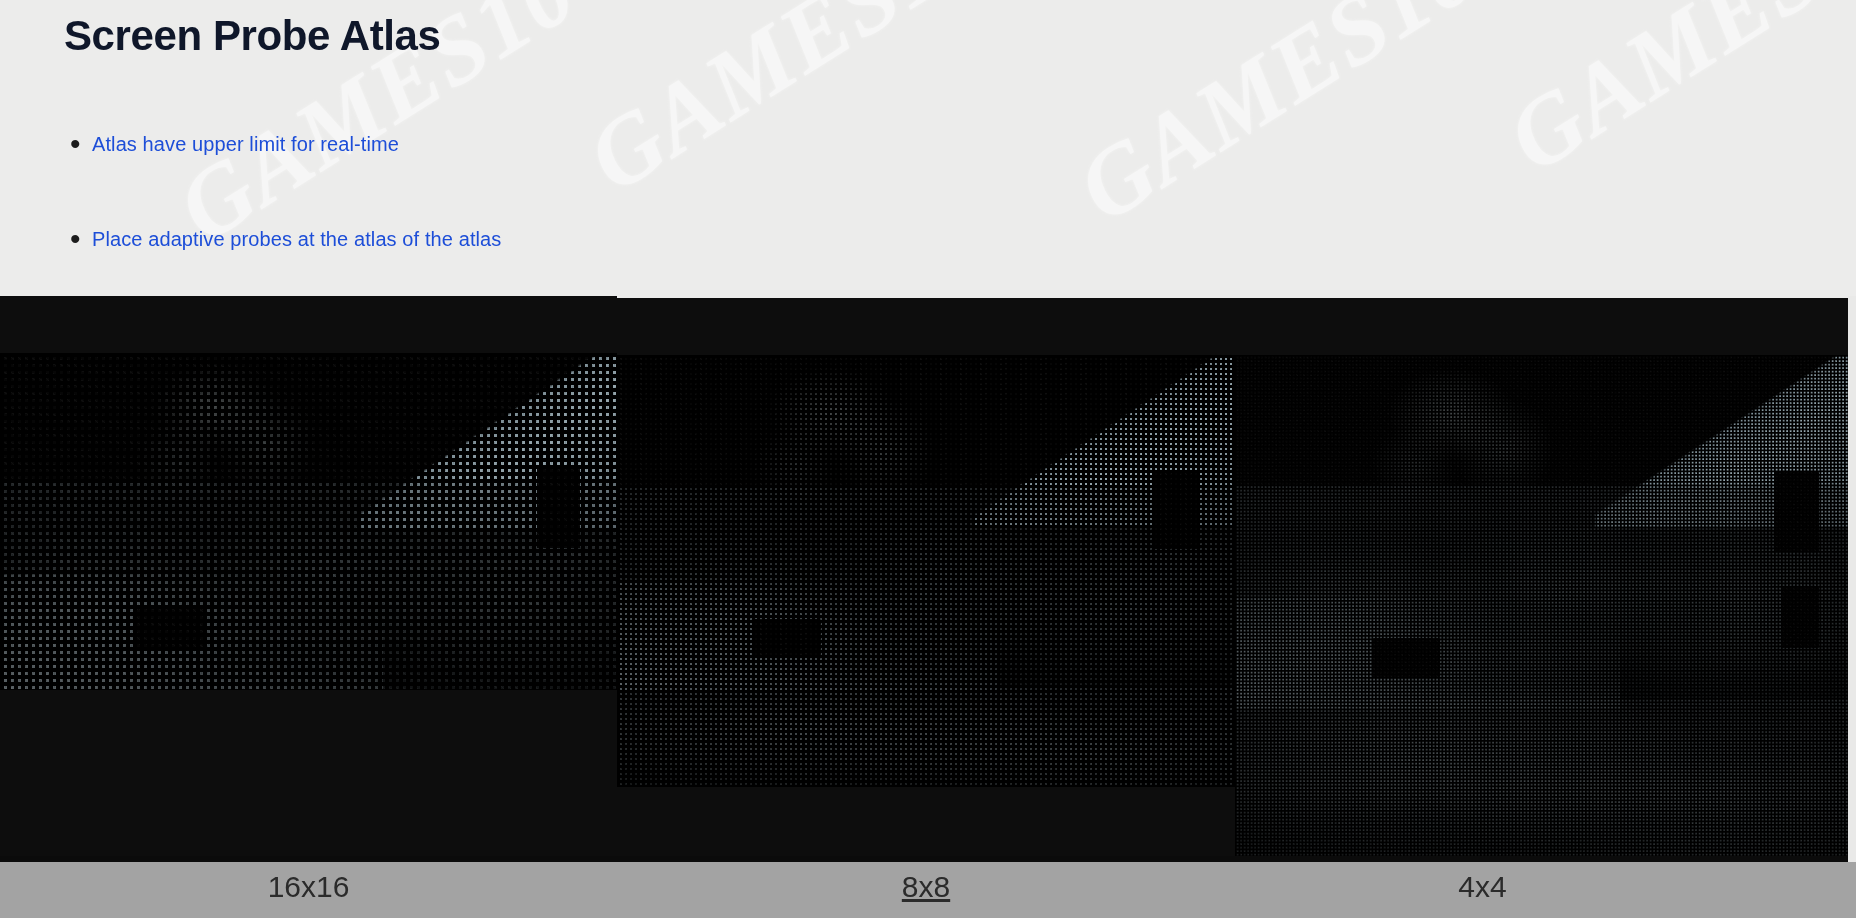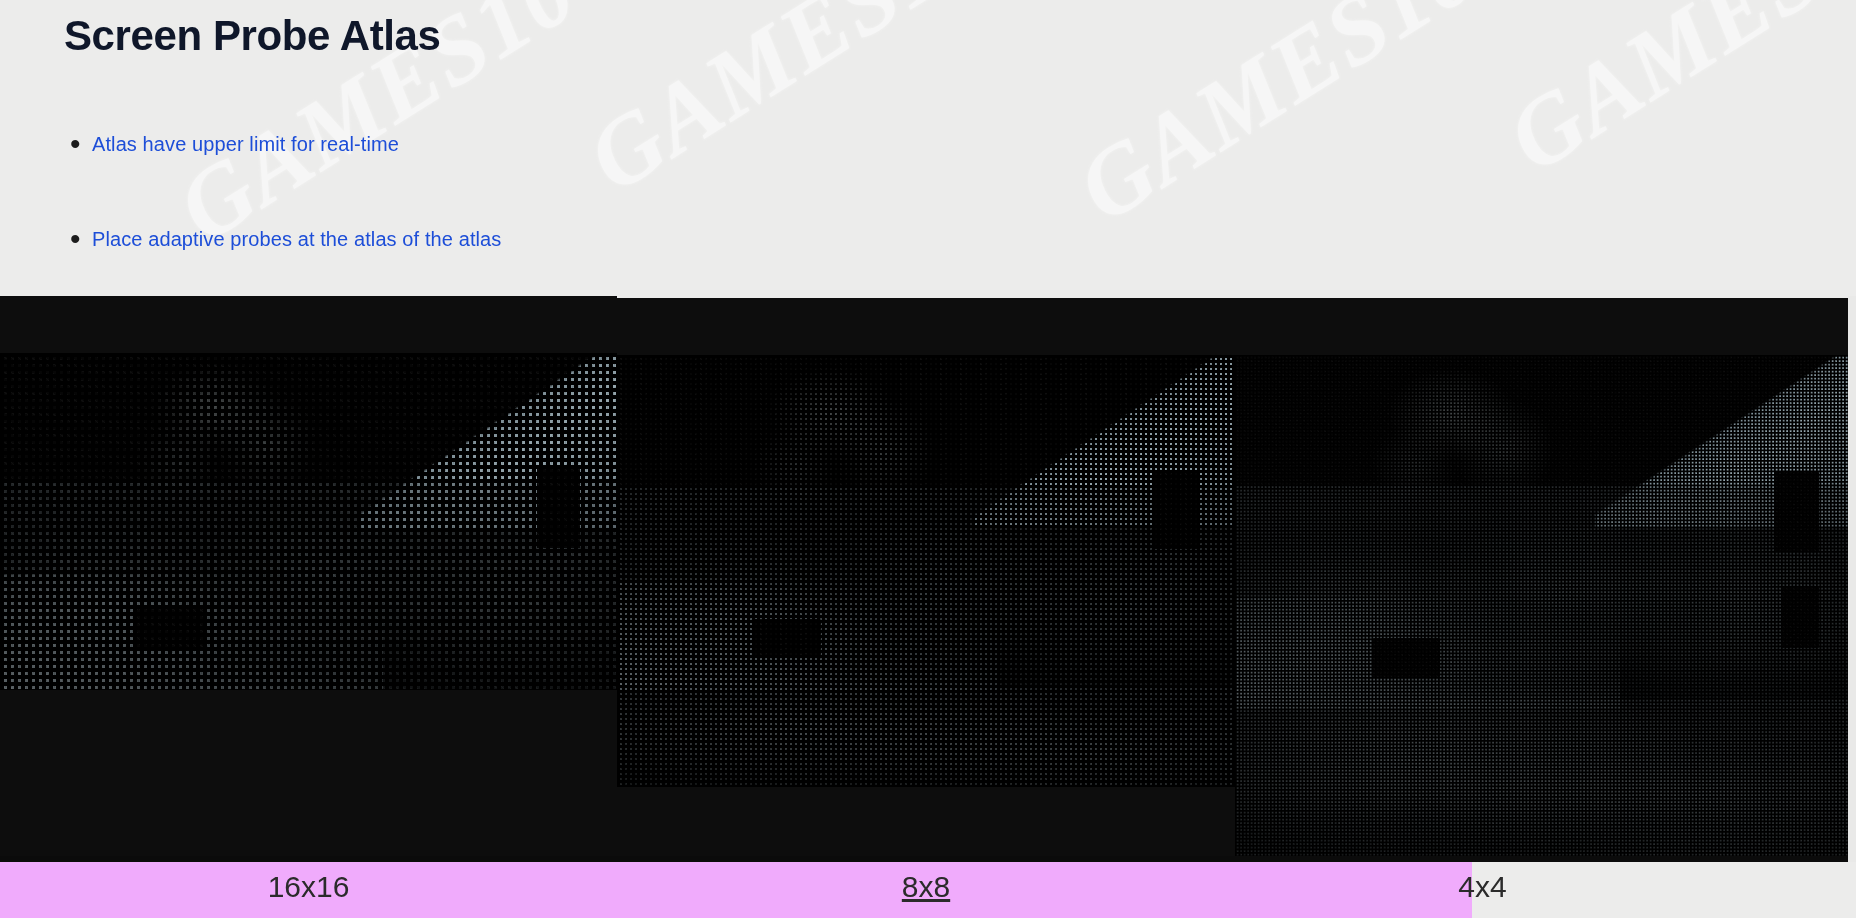--- a/index.html
+++ b/index.html
@@ -268,23 +268,23 @@
       radial-gradient(ellipse 60% 80% at 30% 40%, rgba(128,138,142,0.40), rgba(0,0,0,0) 75%),
       radial-gradient(ellipse 55% 70% at 75% 60%, rgba(112,122,126,0.36), rgba(0,0,0,0) 78%),
       linear-gradient(to bottom, rgba(58,64,68,0.50), rgba(34,38,40,0.55));
   }
 
   
   .caption-row {
     position: absolute;
     left: 0;
     top: 862px;
-    width: 1472px;
+    width: 1856px;
     height: 56px;
-    background: #f0abfc;
+    background: #a3a3a3;
   }
   .caption {
     position: absolute;
     top: 8px;
     font-size: 30px;
     color: #2b2b2b;
     text-align: center;
   }
   .caption.c1 { left: 0px;    width: 617px; }
   .caption.c2 { left: 617px;  width: 618px; text-decoration: underline; }

